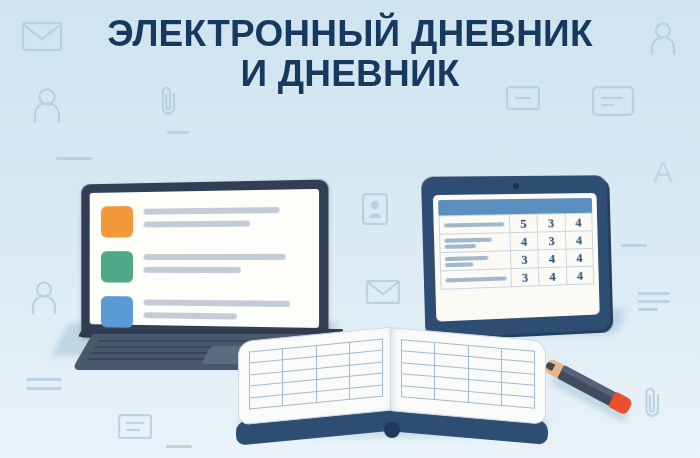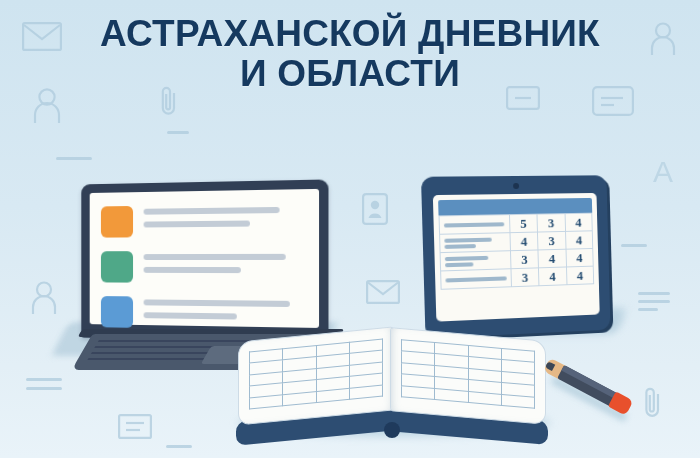--- a/index.html
+++ b/index.html
@@ -295,22 +295,22 @@
     </svg>
   </span>
 
   <span class="bgicon" style="left:641px; top:385px;">
     <svg width="24" height="34" viewBox="0 0 24 34" fill="none" stroke="currentColor" stroke-width="2.2">
       <path d="M17 9 V25 a5.8 5.8 0 0 1 -11.6 0 V7.5 a3.7 3.7 0 0 1 7.4 0 V24.5 a2 2 0 0 1 -4 0 V10"></path>
     </svg>
   </span>
 
   <div id="headline">
-    <div class="h-l1">АСТРАХАНСКОЙ ДНЕВНИК</div>
-    <div class="h-l2">И ОБЛАСТИ</div>
+    <div class="h-l1">ЭЛЕКТРОННЫЙ ДНЕВНИК</div>
+    <div class="h-l2">И ДНЕВНИК</div>
   </div>
 
   <div id="laptop">
     <div id="lap-shadow"></div>
 
     <div id="lap-lid">
       <div id="lap-screen">
 
         <div class="lap-row">
           <div class="lap-sq" style="background:#f2993a;"></div>

